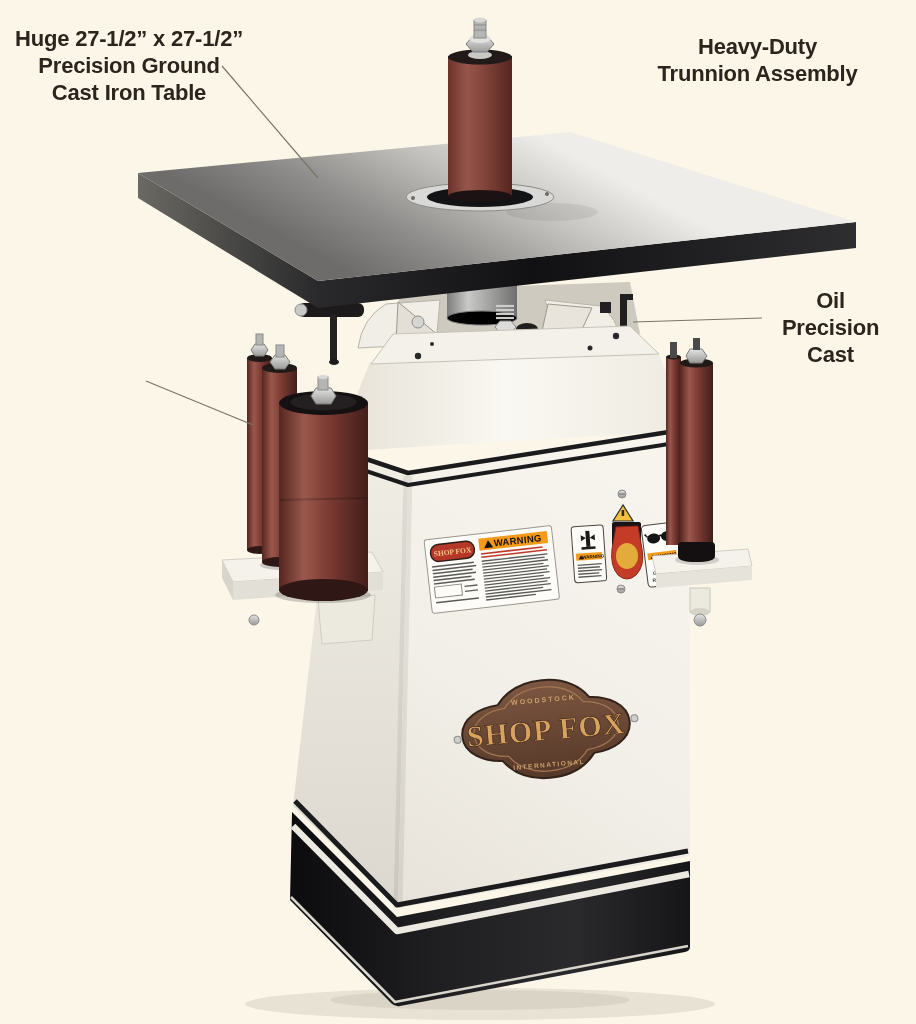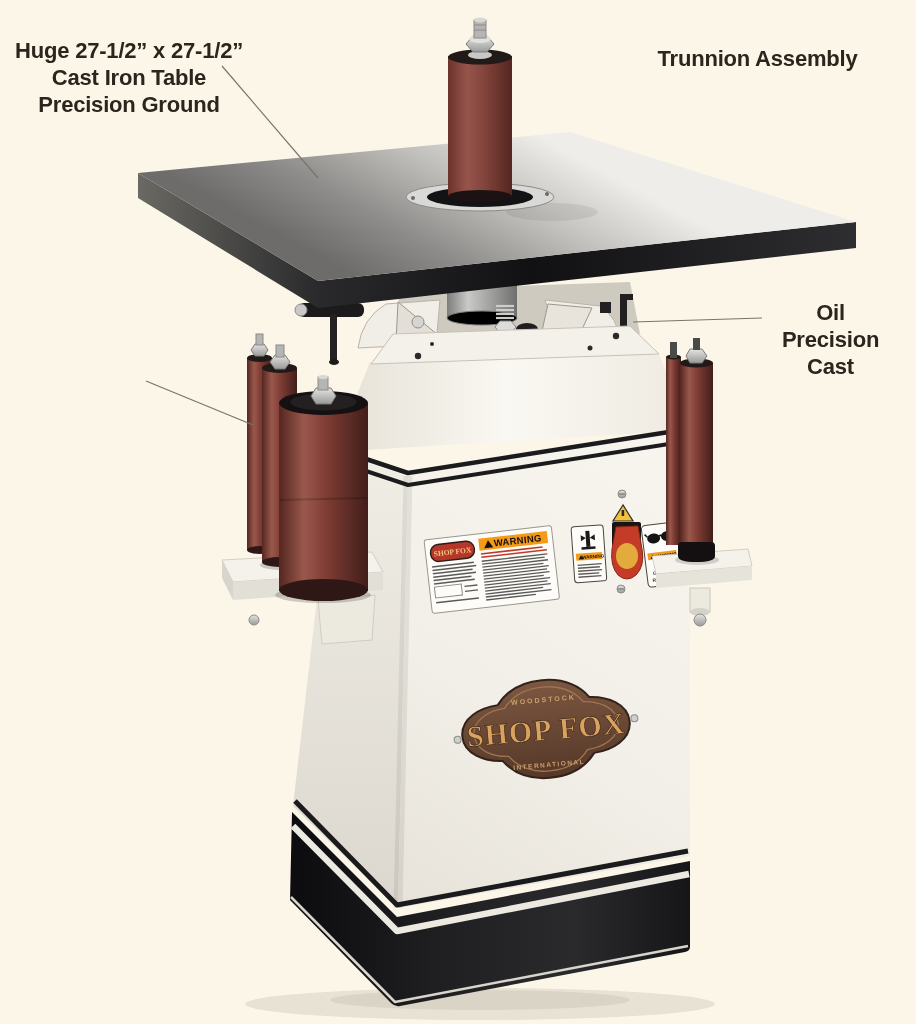--- a/index.html
+++ b/index.html
@@ -12,21 +12,20 @@
   }
   .stage svg{position:absolute;left:0;top:0;}
   .callout{
     position:absolute;
     text-align:center;
     color:#2b251d;
     font-size:22px;
     font-weight:600;
     line-height:1.22;
     letter-spacing:-0.2px;
-    margin-top:12px;
   }
   .co-table{left:14px;top:26px;width:230px;}
   .co-trunnion{left:635px;top:34px;width:245px;}
   .co-gears{left:768px;top:288px;width:125px;}
   .co-drums{left:10px;top:344px;width:162px;}
 </style>
 </head>
 <body>
 
 <div class="stage">
@@ -353,25 +352,26 @@
 
   <g stroke="#7a7468" stroke-width="1.2" fill="none">
     <line x1="222" y1="66" x2="318" y2="178"></line>
     <line x1="146" y1="381" x2="253" y2="425"></line>
     <line x1="633" y1="322" x2="762" y2="318"></line>
   </g>
 </svg>
 
 <div class="callout co-table">
   <div>Huge 27-1/2” x 27-1/2”</div>
+  <div>Precision Ground</div>
   <div>Cast Iron Table</div>
-  <div>Precision Ground</div>
 </div>
 
 <div class="callout co-trunnion">
+  <div>Heavy-Duty</div>
   <div>Trunnion Assembly</div>
 </div>
 
 <div class="callout co-gears">
   <div>Oil</div>
   <div>Precision</div>
   <div>Cast</div>
 </div>
 
 <div class="callout co-drums">

